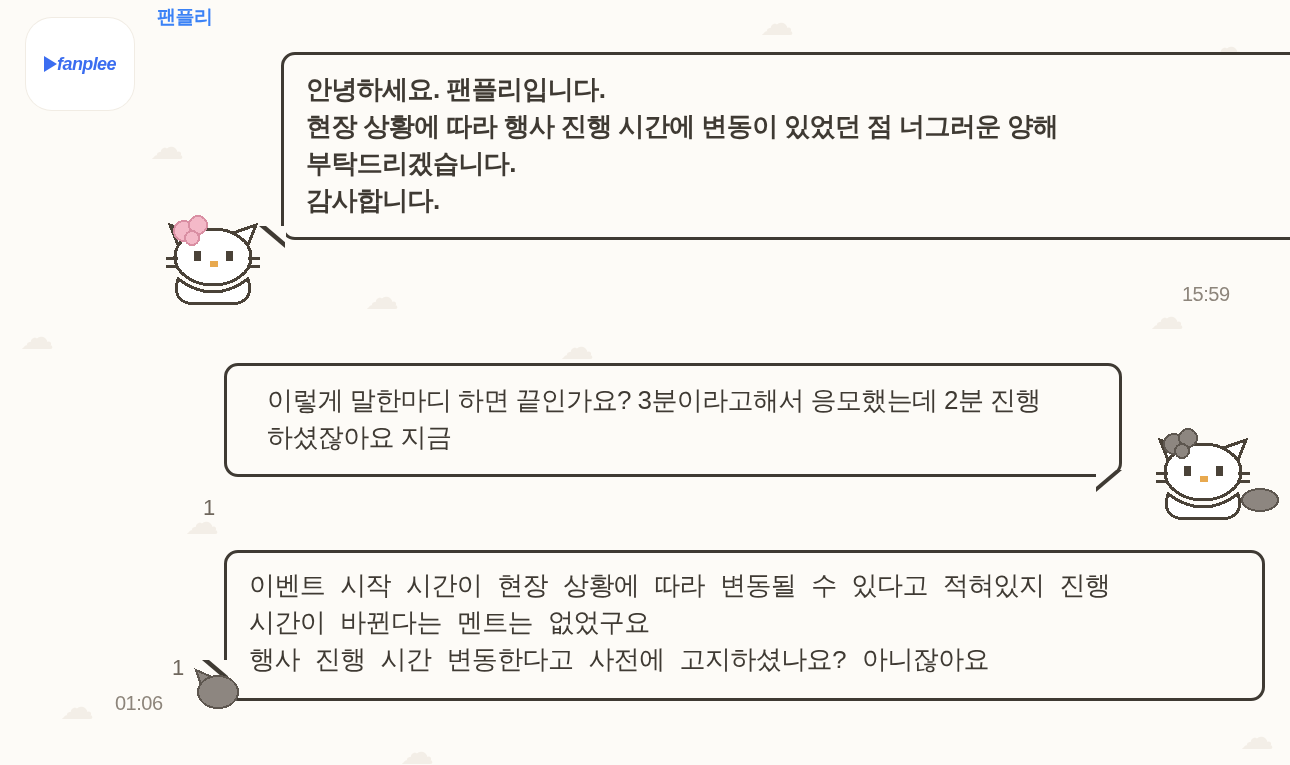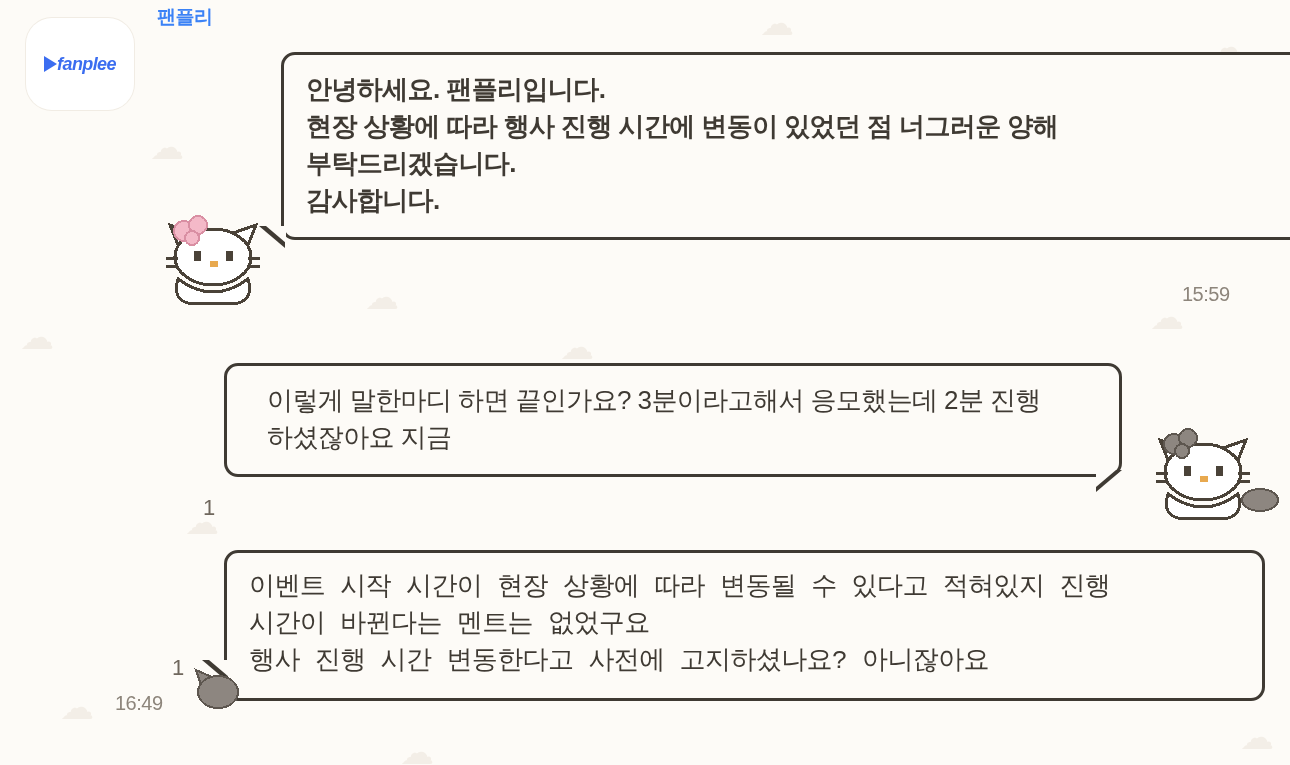--- a/index.html
+++ b/index.html
@@ -241,21 +241,21 @@
     </g>
     <rect x="62" y="58" width="8" height="6" fill="#e8a94f"></rect>
   </svg>
 
   <div class="bubble b3">이벤트 시작 시간이 현장 상황에 따라 변동될 수 있다고 적혀있지 진행
 시간이 바뀐다는 멘트는 없었구요
 행사 진행 시간 변동한다고 사전에 고지하셨나요? 아니잖아요</div>
   <span class="tail tail-l-outer" style="left:202px; top:660px; z-index:2;"></span>
   <span class="tail tail-l-inner" style="left:209px; top:660px; z-index:3;"></span>
   <div class="unread" style="left:172px; top:655px;">1</div>
-  <div class="time" style="left:115px; top:692px;">16:49</div>
+  <div class="time" style="left:115px; top:692px;">01:06</div>
 
   <svg class="blob" style="left:188px; top:658px;" width="62" height="56" viewBox="0 0 62 56" shape-rendering="crispEdges">
     <g fill="#8d8680" stroke="#5d564f" stroke-width="2">
       <path d="M14 30 L8 12 L26 20 Z"></path>
       <ellipse cx="30" cy="34" rx="20" ry="16"></ellipse>
     </g>
   </svg>
 
 </div>
 

